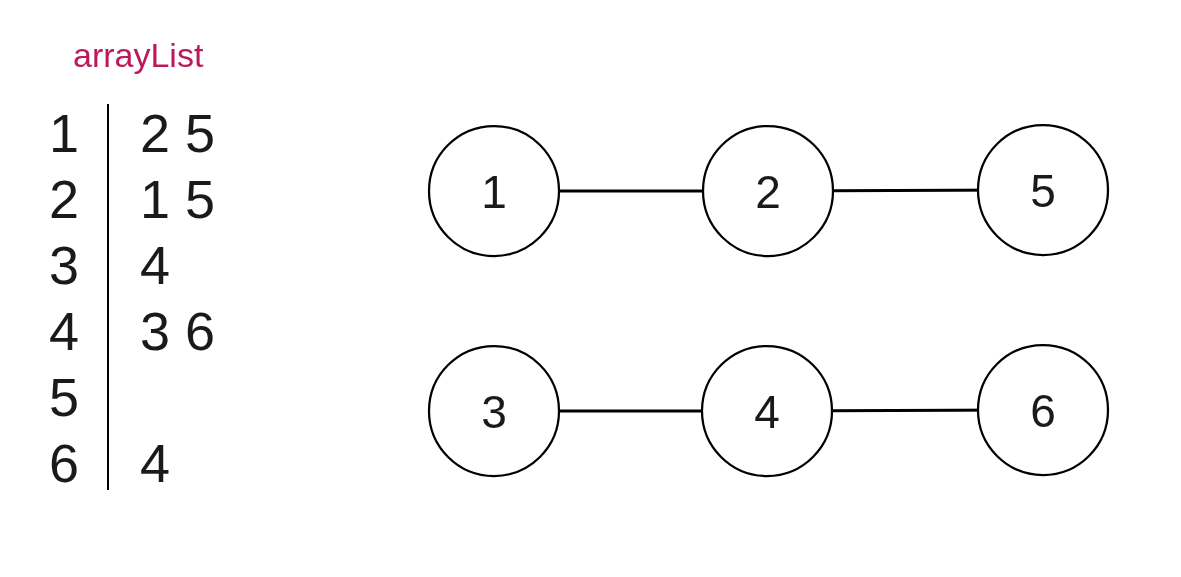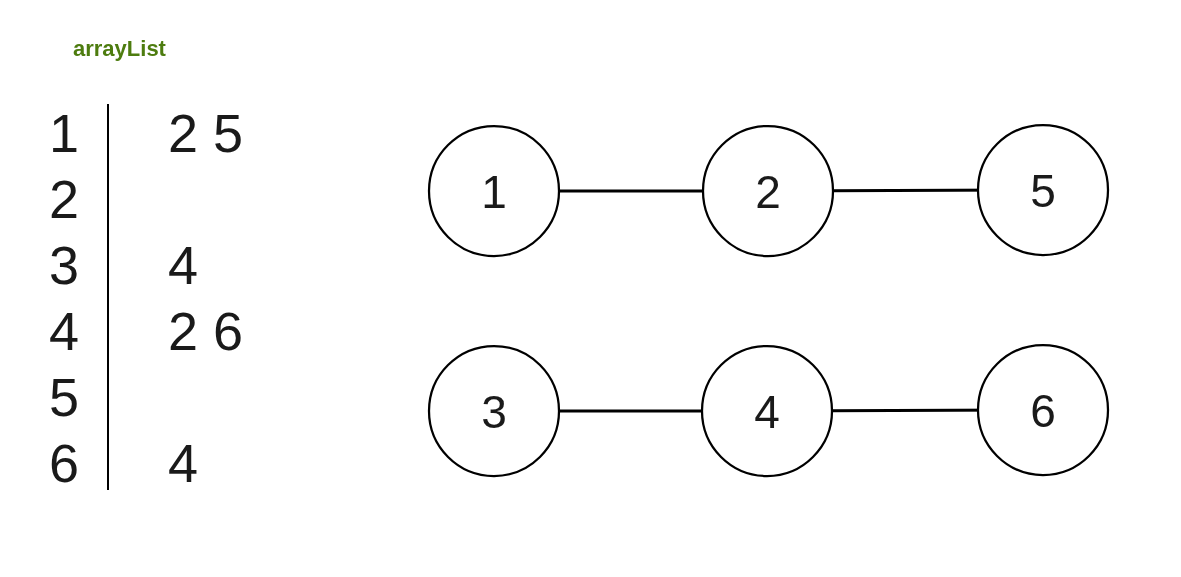--- a/index.html
+++ b/index.html
@@ -13,24 +13,24 @@
     height: 577px;
     background: #ffffff;
     font-family: "Liberation Sans", sans-serif;
     color: #1a1a1a;
     overflow: hidden;
   }
   .diagram-title {
     position: absolute;
     left: 73px;
     top: 36px;
-    font-size: 22px;
-    font-weight: 700;
+    font-size: 34px;
+    font-weight: 400;
     letter-spacing: 0px;
-    color: #4d7c0f;
+    color: #be185d;
     white-space: nowrap;
   }
   .adj-list {
     position: absolute;
     left: 20px;
     top: 100px;
   }
   .adj-row {
     display: flex;
     height: 66px;
@@ -38,21 +38,21 @@
     font-size: 54px;
     font-weight: 400;
     color: #1a1a1a;
   }
   .adj-index {
     width: 88px;
     text-align: center;
     flex: 0 0 88px;
   }
   .adj-neighbors {
-    margin-left: 60px;
+    margin-left: 32px;
     white-space: pre;
     word-spacing: 0px;
   }
   .adj-divider {
     position: absolute;
     left: 107px;
     top: 104px;
     width: 2px;
     height: 386px;
     background: #000000;
@@ -77,28 +77,29 @@
 
   <div class="adj-divider"></div>
 
   <div class="adj-list">
       <div class="adj-row">
         <span class="adj-index">1</span>
         <span class="adj-neighbors">2 5</span>
       </div>
       <div class="adj-row">
         <span class="adj-index">2</span>
+        <span class="adj-neighbors">1 5</span>
       </div>
       <div class="adj-row">
         <span class="adj-index">3</span>
         <span class="adj-neighbors">4</span>
       </div>
       <div class="adj-row">
         <span class="adj-index">4</span>
-        <span class="adj-neighbors">2 6</span>
+        <span class="adj-neighbors">3 6</span>
       </div>
       <div class="adj-row">
         <span class="adj-index">5</span>
       </div>
       <div class="adj-row">
         <span class="adj-index">6</span>
         <span class="adj-neighbors">4</span>
       </div>
     </div>
 

